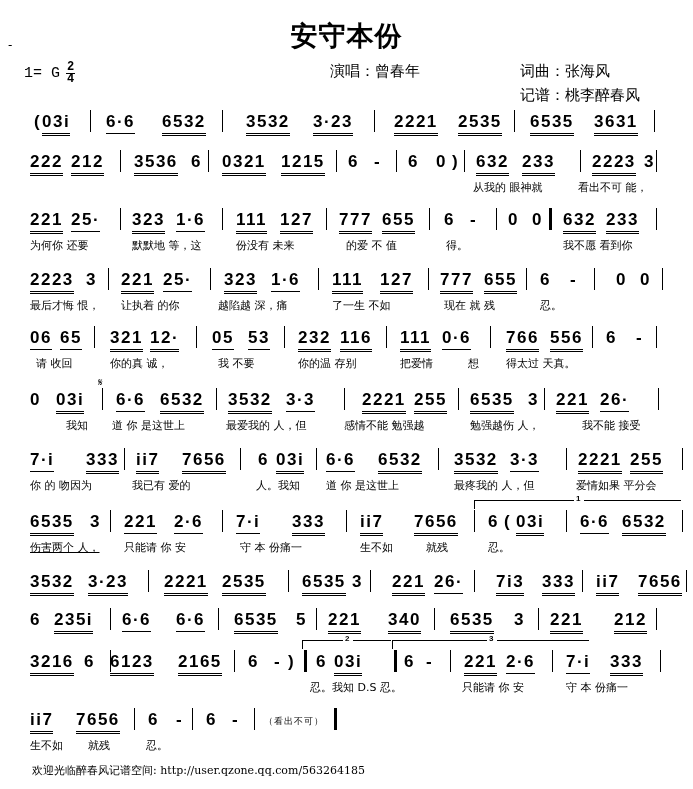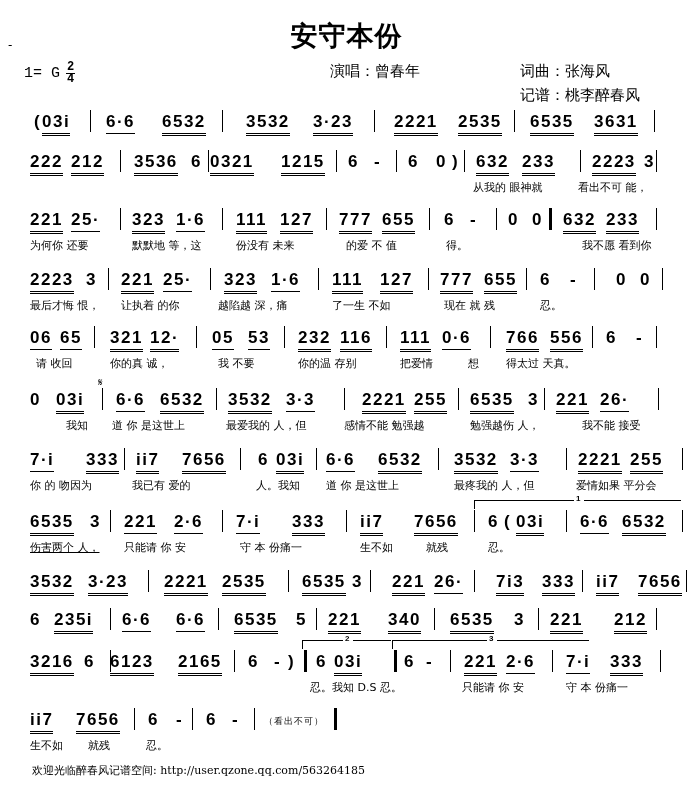--- a/index.html
+++ b/index.html
@@ -64,21 +64,21 @@
         <div class="barline" style="left: 488px;"></div>
         <div class="barline" style="left: 628px;"></div>
       </div>
     </div>
     <div class="line" style="top: 152px;">
       <div class="notes">
         <span class="tok u2" style="left: 4px;">222</span>
         <span class="tok u2" style="left: 45px;">212</span>
         <span class="tok u2" style="left: 108px;">3536</span>
         <span class="tok" style="left: 165px;">6</span>
-        <span class="tok u2" style="left: 184px;">0321</span>
+        <span class="tok u2" style="left: 196px;">0321</span>
         <span class="tok u2" style="left: 255px;">1215</span>
         <span class="tok" style="left: 322px;">6</span>
         <span class="tok" style="left: 348px;">-</span>
         <span class="tok" style="left: 382px;">6</span>
         <span class="tok" style="left: 410px;">0</span>
         <span class="tok" style="left: 426px;">)</span>
         <span class="tok u2" style="left: 450px;">632</span>
         <span class="tok u2" style="left: 496px;">233</span>
         <span class="tok u2" style="left: 566px;">2223</span>
         <span class="tok" style="left: 618px;">3</span>
@@ -118,21 +118,21 @@
         <div class="barline" style="left: 470px;"></div>
         <div class="barline thick" style="left: 523px;"></div>
         <div class="barline" style="left: 630px;"></div>
       </div>
       <div class="lyrics">
         <span style="left: 4px;">为何你 还要</span>
         <span style="left: 106px;">默默地 等，这</span>
         <span style="left: 210px;">份没有   未来</span>
         <span style="left: 320px;">的爱 不  值</span>
         <span style="left: 420px;">得。</span>
-        <span style="left: 556px;">我不愿 看到你</span>
+        <span style="left: 537px;">我不愿 看到你</span>
       </div>
     </div>
     <div class="line" style="top: 270px;">
       <div class="notes">
         <span class="tok u2" style="left: 4px;">2223</span>
         <span class="tok" style="left: 60px;">3</span>
         <span class="tok u2" style="left: 95px;">221</span>
         <span class="tok u1" style="left: 137px;">25·</span>
         <span class="tok u2" style="left: 198px;">323</span>
         <span class="tok u1" style="left: 245px;">1·6</span>

